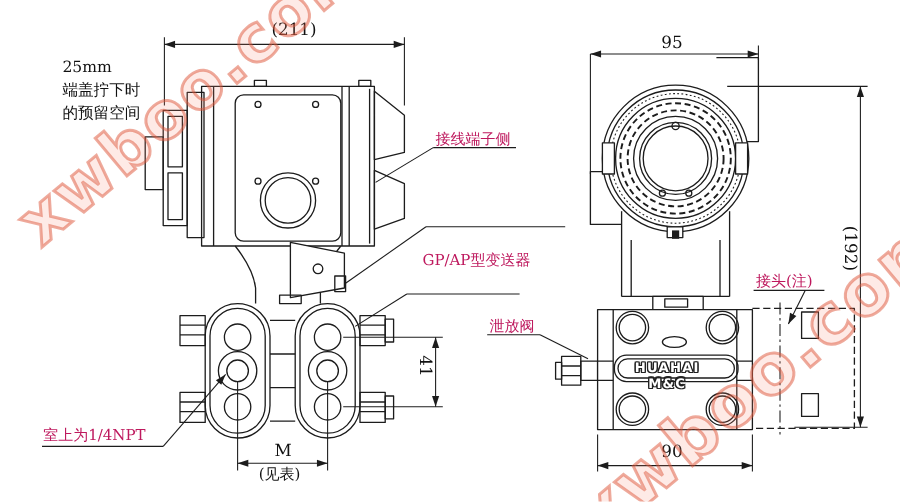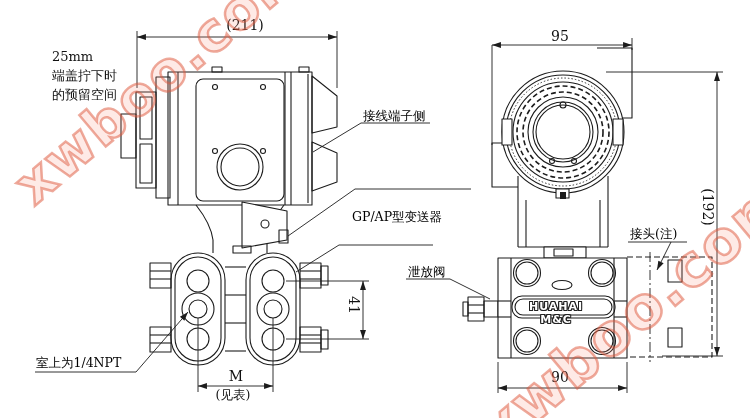--- a/index.html
+++ b/index.html
@@ -1,20 +1,20 @@
 <!DOCTYPE html>
 <html><head>
 <meta charset="utf-8">
 <style>
   html,body{margin:0;padding:0;}
   body{width:750px;height:418px;background:#ffffff;overflow:hidden;
        font-family:"DejaVu Serif", serif;}
   #canvas{position:relative;width:750px;height:418px;background:#fff;overflow:hidden;}
   #drawing{position:absolute;left:0;top:0;}
-  .lbl{position:absolute;color:#000000;font-size:12.5px;line-height:17px;white-space:nowrap;
+  .lbl{position:absolute;color:#be185d;font-size:12.5px;line-height:17px;white-space:nowrap;
        font-family:"DejaVu Serif", serif;}
   .dim{position:absolute;color:#111;font-size:14px;text-align:center;white-space:nowrap;
        font-family:"DejaVu Serif", serif;}
   .rot90{transform:rotate(90deg);transform-origin:center center;}
   .note{position:absolute;color:#111;font-size:13px;line-height:19px;white-space:nowrap;
         font-family:"DejaVu Serif", serif;}
   .brand{position:absolute;left:513px;top:300px;width:86px;text-align:center;
          font-family:"DejaVu Sans", sans-serif;font-weight:bold;font-size:11px;
          letter-spacing:1px;color:#ffffff;
          text-shadow:-1px 0 #222,1px 0 #222,0 -1px #222,0 1px #222,

